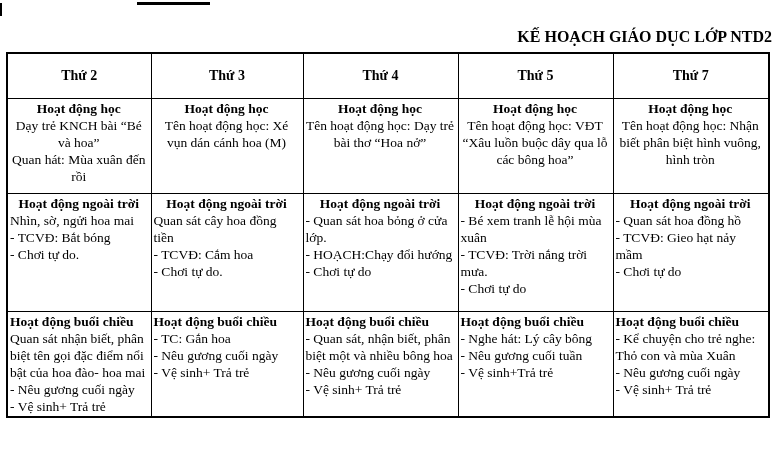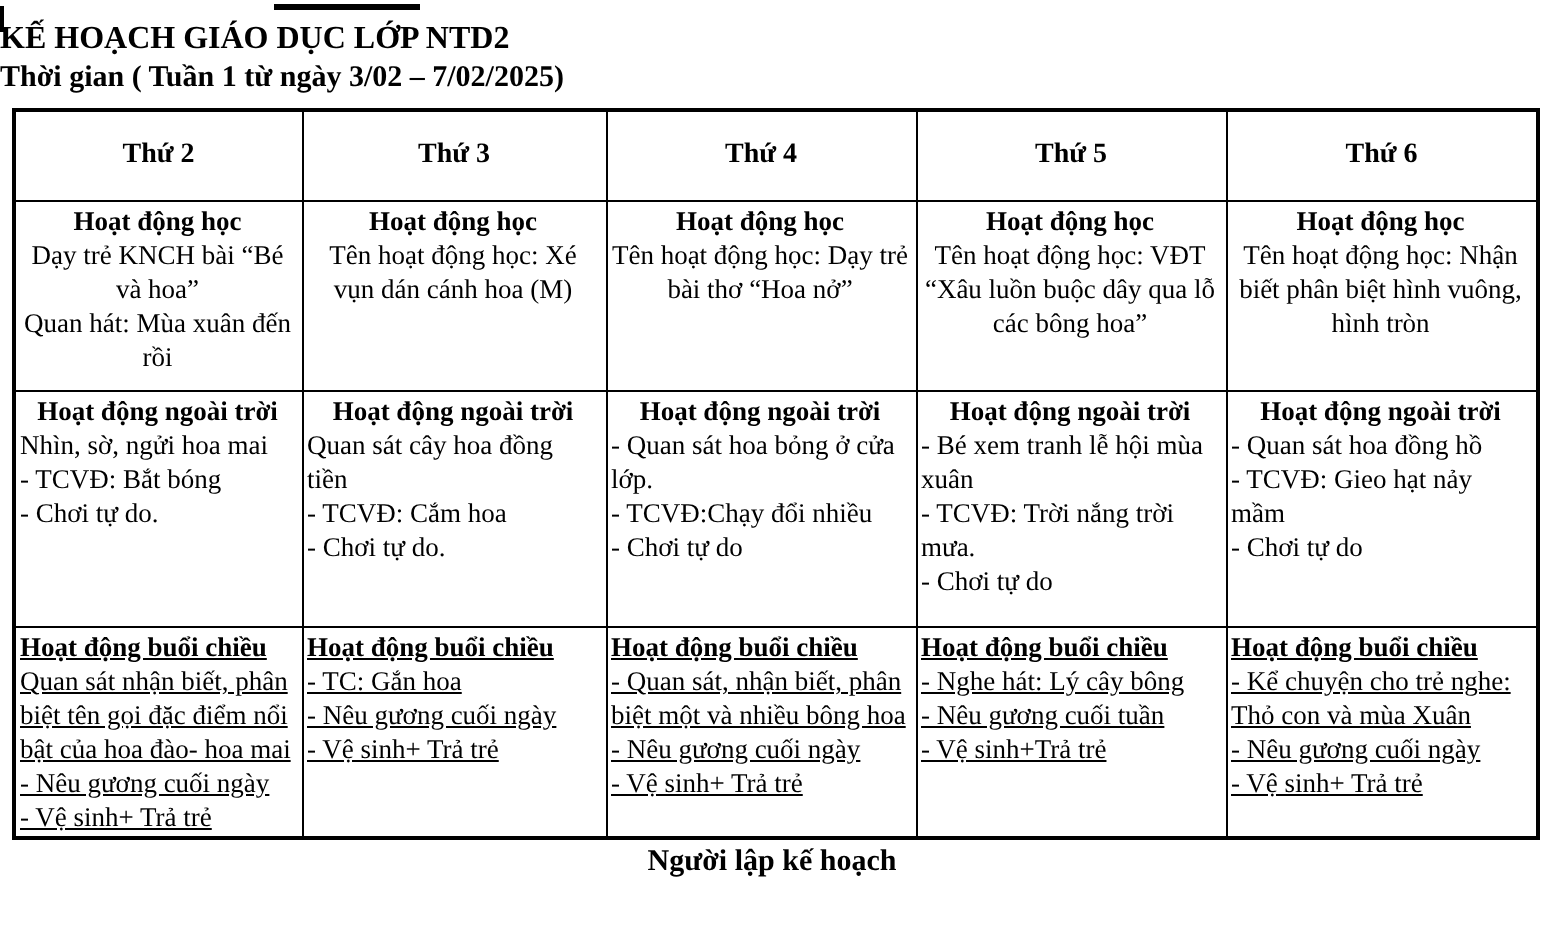--- a/index.html
+++ b/index.html
@@ -5,65 +5,64 @@
   * { box-sizing: border-box; }
   html, body { margin: 0; padding: 0; }
   body {
     width: 772px; height: 467px;
     background: #ffffff; color: #000000;
     font-family: "Liberation Serif", "DejaVu Serif", serif;
     position: relative; overflow: hidden;
   }
   .mark-h { position: absolute; left: 137px; top: 2px; width: 73px; height: 3px; background: #000; }
   .mark-v { position: absolute; left: 0px; top: 3px; width: 2px; height: 13px; background: #000; }
-  .doc-header { text-align: left; padding-top: 9px; font-weight: bold; }
+  .doc-header { text-align: right; padding-top: 26px; font-weight: bold; }
   .doc-title    { font-size: 16px; line-height: 21px; }
   .doc-subtitle { font-size: 15px; line-height: 19px; }
   .doc-time     { font-size: 15px; line-height: 19px; }
   table.plan {
     border-collapse: collapse; table-layout: fixed;
     width: 762px; margin: 5px 0 0 6px;
     border: 2px solid #000;
   }
   .plan th, .plan td { border: 1px solid #000; vertical-align: top; }
   .plan th { font-size: 14px; height: 20px; padding: 14px 2px; text-align: center; margin-top: 36px; }
   .plan td { font-size: 13.5px; line-height: 17px; padding: 1px 3px 1px 2px; }
   tr.r-hoc   { height: 95px; }
   tr.r-ngoai { height: 118px; }
-  tr.r-chieu { height: 85px; text-decoration: underline; }
+  tr.r-chieu { height: 85px; }
   .hd { font-weight: bold; }
   .center { text-align: center; }
   .doc-footer { text-align: center; font-weight: bold; font-size: 15px; line-height: 19px; margin-top: 2px; }
 </style>
 </head>
 <body>
 
 <div class="mark-h"></div>
 <div class="mark-v"></div>
 
 <div class="doc-header">
   <div class="doc-title">KẾ HOẠCH GIÁO DỤC LỚP NTD2</div>
-  <div class="doc-time">Thời gian ( Tuần 1 từ ngày 3/02 – 7/02/2025)</div>
 </div>
 
 <table class="plan">
   <colgroup>
     <col style="width:144px">
       <col style="width:152px">
       <col style="width:155px">
       <col style="width:155px">
       <col style="width:156px">
   </colgroup>
   <thead>
     <tr>
       <th>Thứ 2</th>
       <th>Thứ 3</th>
       <th>Thứ 4</th>
       <th>Thứ 5</th>
-      <th>Thứ 6</th>
+      <th>Thứ 7</th>
     </tr>
   </thead>
   <tbody>
     <tr class="r-hoc">
       <td>
         <div class="hd center">Hoạt động học</div>
         <div class="center">Dạy trẻ KNCH bài “Bé và hoa”</div>
         <div class="center">Quan hát: Mùa xuân đến rồi</div>
       </td>
       <td>
@@ -92,21 +91,21 @@
       </td>
       <td>
         <div class="hd center">Hoạt động ngoài trời</div>
         <div>Quan sát cây hoa đồng tiền</div>
         <div>- TCVĐ: Cắm hoa</div>
         <div>- Chơi tự do.</div>
       </td>
       <td>
         <div class="hd center">Hoạt động ngoài trời</div>
         <div>- Quan sát hoa bỏng ở cửa lớp.</div>
-        <div>- TCVĐ:Chạy đổi nhiều</div>
+        <div>- HOẠCH:Chạy đổi hướng</div>
         <div>- Chơi tự do</div>
       </td>
       <td>
         <div class="hd center">Hoạt động ngoài trời</div>
         <div>- Bé xem tranh lễ hội mùa xuân</div>
         <div>- TCVĐ: Trời nắng trời mưa.</div>
         <div>- Chơi tự do</div>
       </td>
       <td>
         <div class="hd center">Hoạt động ngoài trời</div>
@@ -144,14 +143,13 @@
         <div class="hd">Hoạt động buổi chiều</div>
         <div>- Kể chuyện cho trẻ nghe: Thỏ con và mùa Xuân</div>
         <div>- Nêu gương cuối ngày</div>
         <div>- Vệ sinh+ Trả trẻ</div>
       </td>
     </tr>
   </tbody>
 </table>
 
 <div class="doc-footer">
-  <div>Người lập kế hoạch</div>
 </div>
 
 </body></html>

